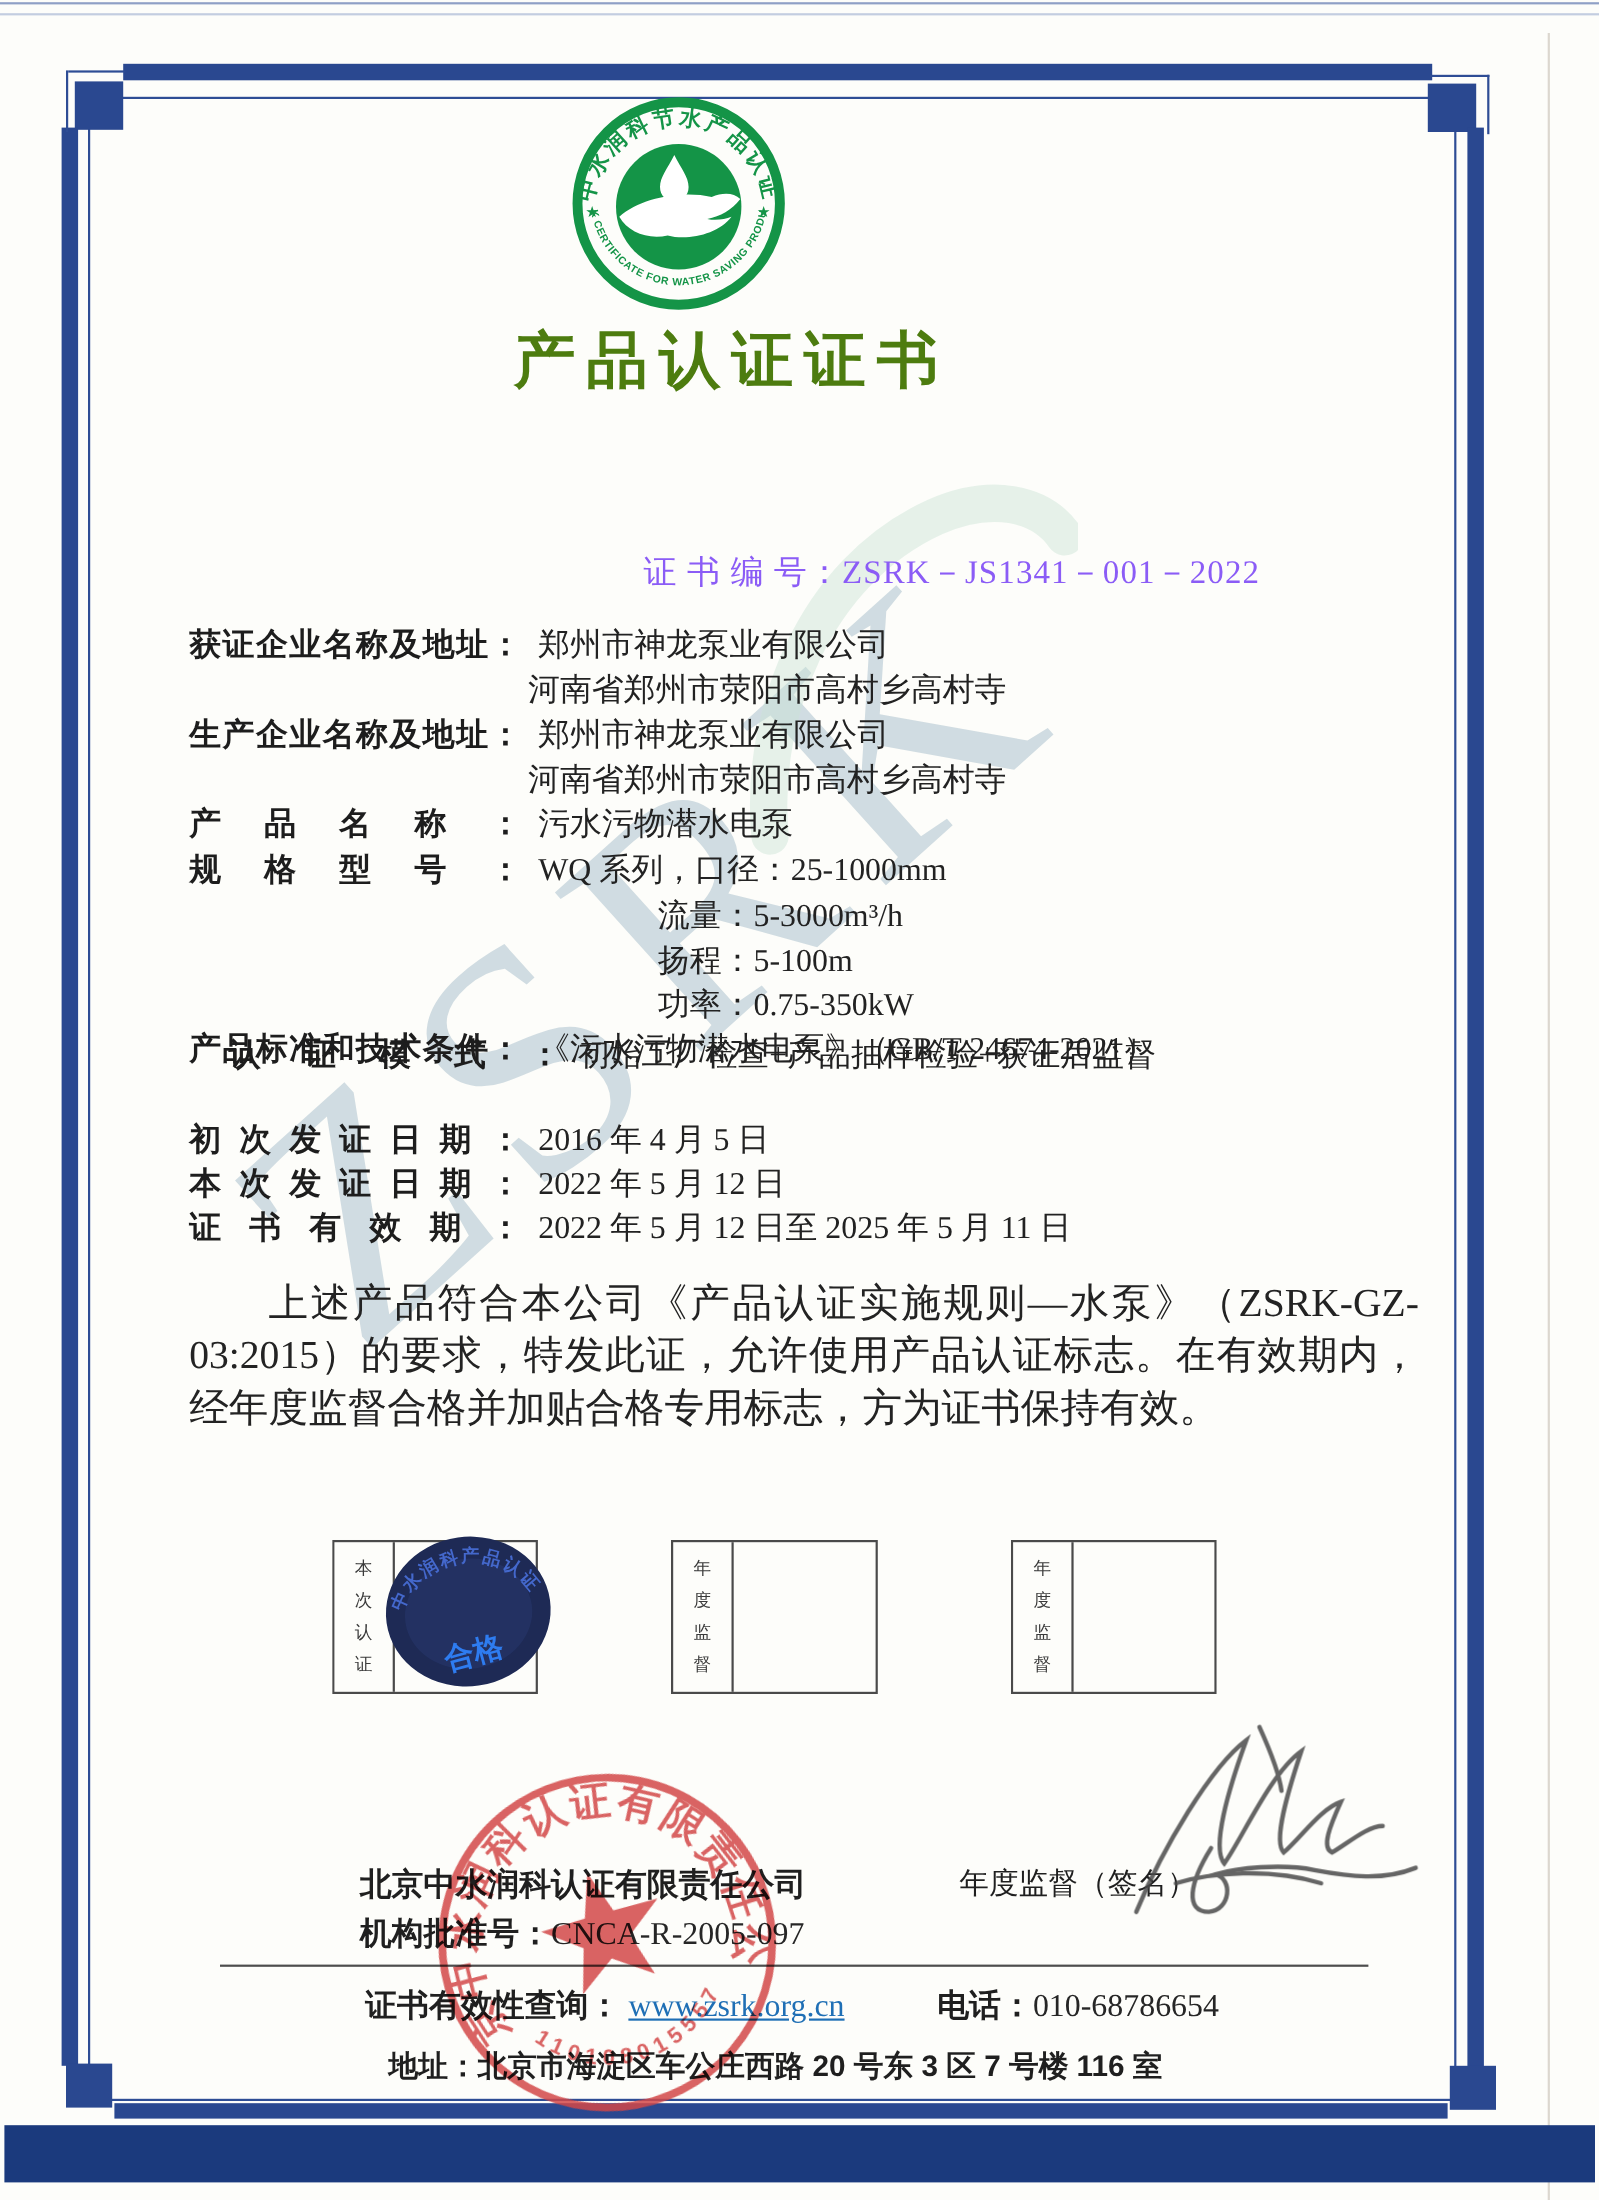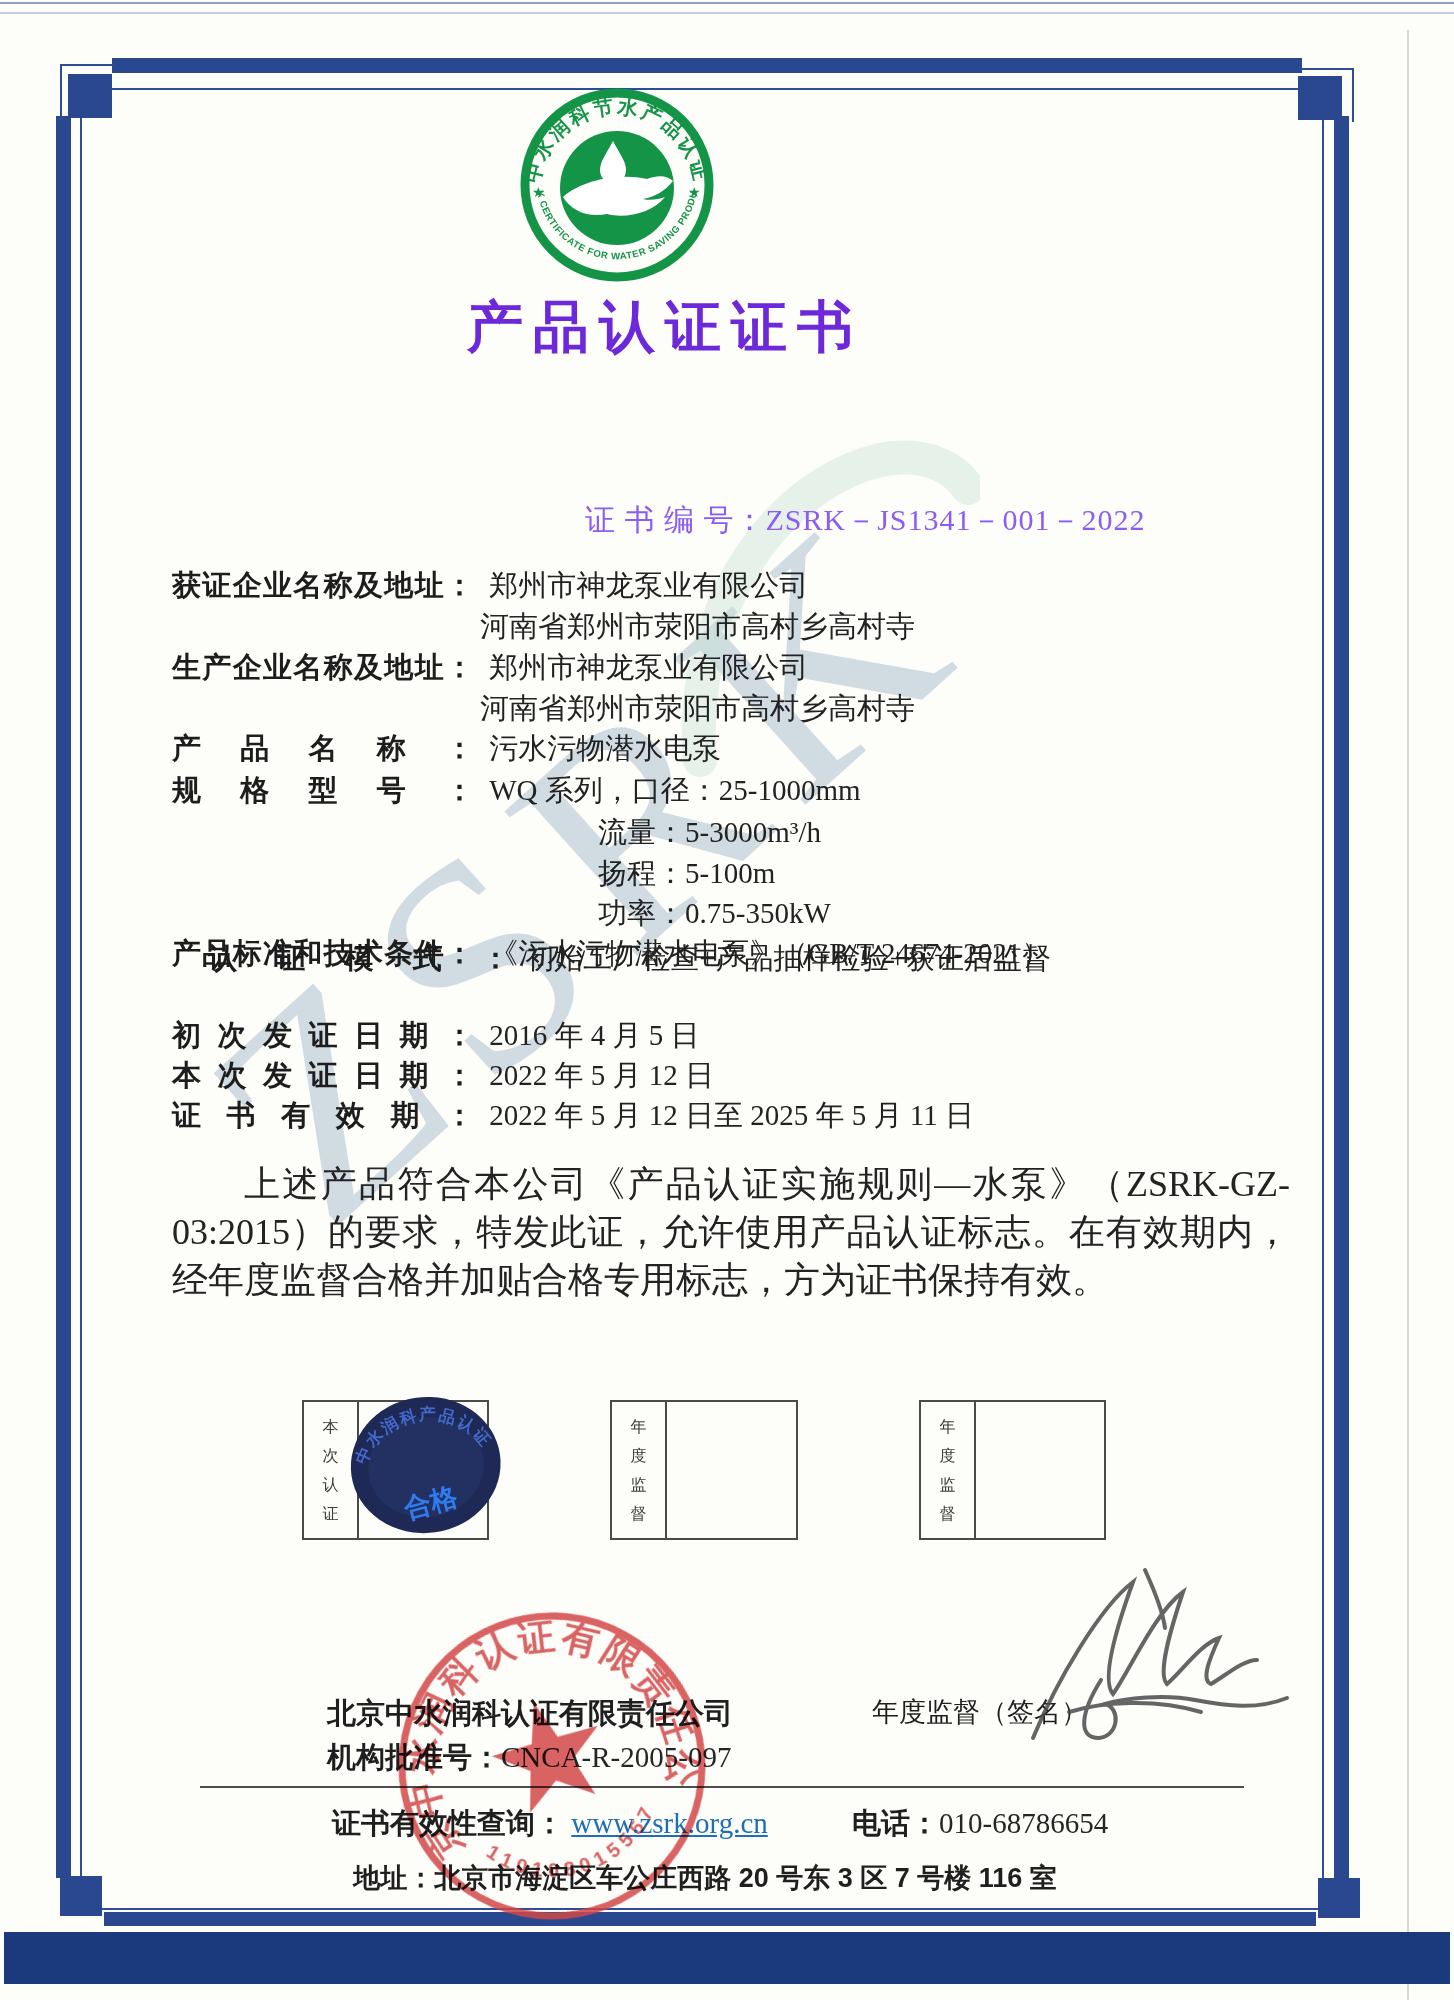--- a/index.html
+++ b/index.html
@@ -7,21 +7,21 @@
         font-family:"Liberation Serif","DejaVu Serif",serif;color:#262626;}
   .abs{position:absolute;}
   
   .navy{background:#2a4890;}
   .thin-rect{position:absolute;left:80px;top:88px;width:1240px;height:1818px;
              border:2px solid #2e4d95;}
   .edge-line{position:absolute;background:#dcd7cf;}
   
   .title{position:absolute;left:60px;top:290px;width:1210px;text-align:center;
          font-family:"Liberation Sans","DejaVu Sans",sans-serif;font-weight:700;
-         font-size:56px;letter-spacing:10px;color:#6d28d9;}
+         font-size:56px;letter-spacing:10px;color:#4d7c0f;}
   .certno{position:absolute;left:585px;top:500px;font-size:30px;letter-spacing:1px;color:#8b5cf6;}
   .frow{position:absolute;left:172px;font-size:29px;white-space:nowrap;}
   .frow .flabel{display:inline-block;width:302px;text-align:justify;text-align-last:justify;
          font-family:"Liberation Sans","DejaVu Sans",sans-serif;font-weight:700;color:#1d1d1d;}
   .frow .fval{margin-left:8px;color:#222;}
   .frow.cont{left:480px;}
   .frow.sub{left:598px;}
   .para{position:absolute;left:172px;top:1160px;width:1118px;font-size:36px;line-height:48px;
         text-align:justify;text-indent:2em;color:#232323;}
   

